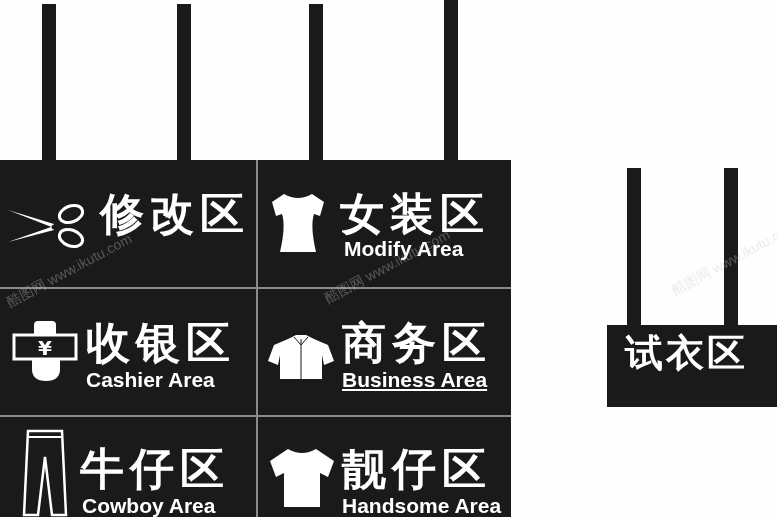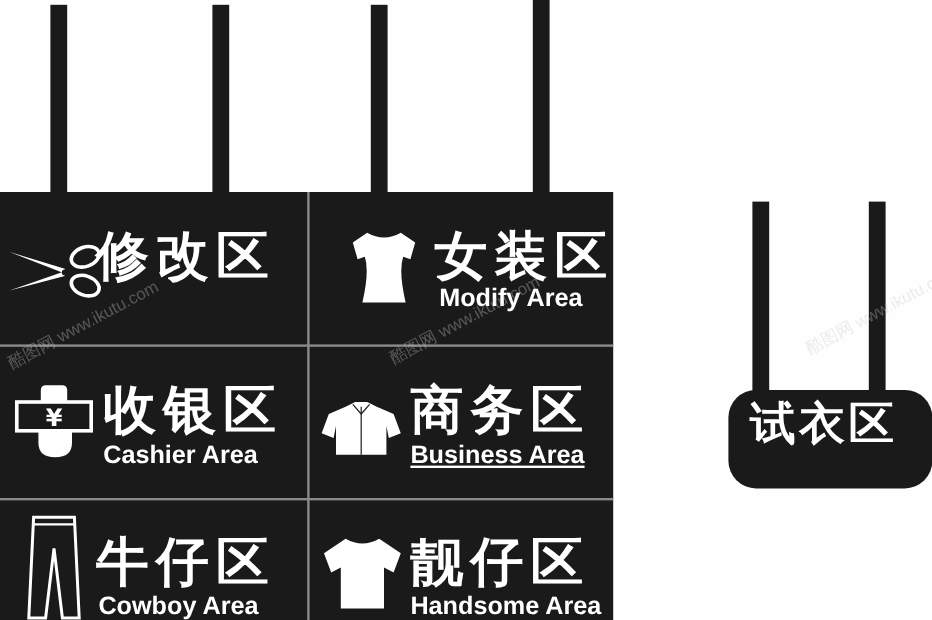--- a/index.html
+++ b/index.html
@@ -6,21 +6,21 @@
   body { width:777px; height:517px; background:#fefefe; position:relative; overflow:hidden;
          font-family:"DejaVu Sans", sans-serif; }
   .pole { position:absolute; background:#1a1a1a; }
   .board { position:absolute; left:0; top:160px; width:511px; height:357px; background:#1a1a1a; }
   .vline { position:absolute; left:256px; top:0; width:2px; height:357px; background:#8a8a8a; }
   .hline { position:absolute; left:0; width:511px; height:2px; background:#8a8a8a; }
   .cell { position:absolute; }
   .cn { position:absolute; color:#fff; font-weight:bold; font-size:44px; line-height:44px; letter-spacing:6px; white-space:nowrap; }
   .en { position:absolute; color:#fff; font-weight:bold; font-family:"Liberation Sans", sans-serif; font-size:21px; line-height:22px; white-space:nowrap; }
   .icon { position:absolute; }
-  .fit-board { position:absolute; left:607px; top:325px; width:170px; height:82px; background:#1a1a1a;border-radius:23px; }
+  .fit-board { position:absolute; left:607px; top:325px; width:170px; height:82px; background:#1a1a1a; }
   .wm { position:absolute; color:rgba(200,200,200,0.35); font-size:14px; transform:rotate(-28deg); white-space:nowrap; font-family:"Liberation Sans", sans-serif; }
 </style>
 </head>
 <body>
 
 <div class="pole" style="left:42px;top:4px;width:14px;height:158px;"></div>
 <div class="pole" style="left:177px;top:4px;width:14px;height:158px;"></div>
 <div class="pole" style="left:309px;top:4px;width:14px;height:158px;"></div>
 <div class="pole" style="left:444px;top:0px;width:14px;height:162px;"></div>
 <div class="pole" style="left:627px;top:168px;width:14px;height:160px;"></div>
@@ -32,24 +32,24 @@
   <div class="hline" style="top:255px;"></div>
 
   <div class="cell" style="left:0;top:0;width:256px;height:127px;">
     <svg class="icon" style="left:8px;top:40px;" width="80" height="50" viewBox="0 0 80 50">
       <polygon points="0,10 46,24 46,28" fill="#fff"></polygon>
       <polygon points="0,42 46,26 46,30" fill="#fff"></polygon>
       <ellipse cx="63" cy="14" rx="12" ry="8" fill="none" stroke="#fff" stroke-width="3" transform="rotate(-20 63 14)"></ellipse>
       <ellipse cx="63" cy="38" rx="12" ry="8" fill="none" stroke="#fff" stroke-width="3" transform="rotate(20 63 38)"></ellipse>
       <circle cx="46" cy="27" r="2.5" fill="#1a1a1a"></circle>
     </svg>
-    <div class="cn" style="left:80px;top:32px;">修改区</div>
+    <div class="cn" style="left:100px;top:32px;">修改区</div>
   </div>
 
-  <div class="cell" style="left:274px;top:0;width:253px;height:127px;">
+  <div class="cell" style="left:252px;top:0;width:253px;height:127px;">
     <svg class="icon" style="left:18px;top:32px;" width="56" height="62" viewBox="0 0 56 62">
       <path d="M14,2 Q28,10 42,2 L54,10 L50,24 L44,22 Q40,34 46,60 L10,60 Q16,34 12,22 L6,24 L2,10 Z" fill="#fff"></path>
     </svg>
     <div class="cn" style="left:88px;top:32px;">女装区</div>
     <div class="en" style="left:92px;top:78px;">Modify Area</div>
   </div>
 
   <div class="cell" style="left:0;top:129px;width:256px;height:126px;">
     <svg class="icon" style="left:12px;top:30px;" width="66" height="64" viewBox="0 0 66 64">
       <rect x="22" y="2" width="22" height="20" rx="4" fill="#fff"></rect>

